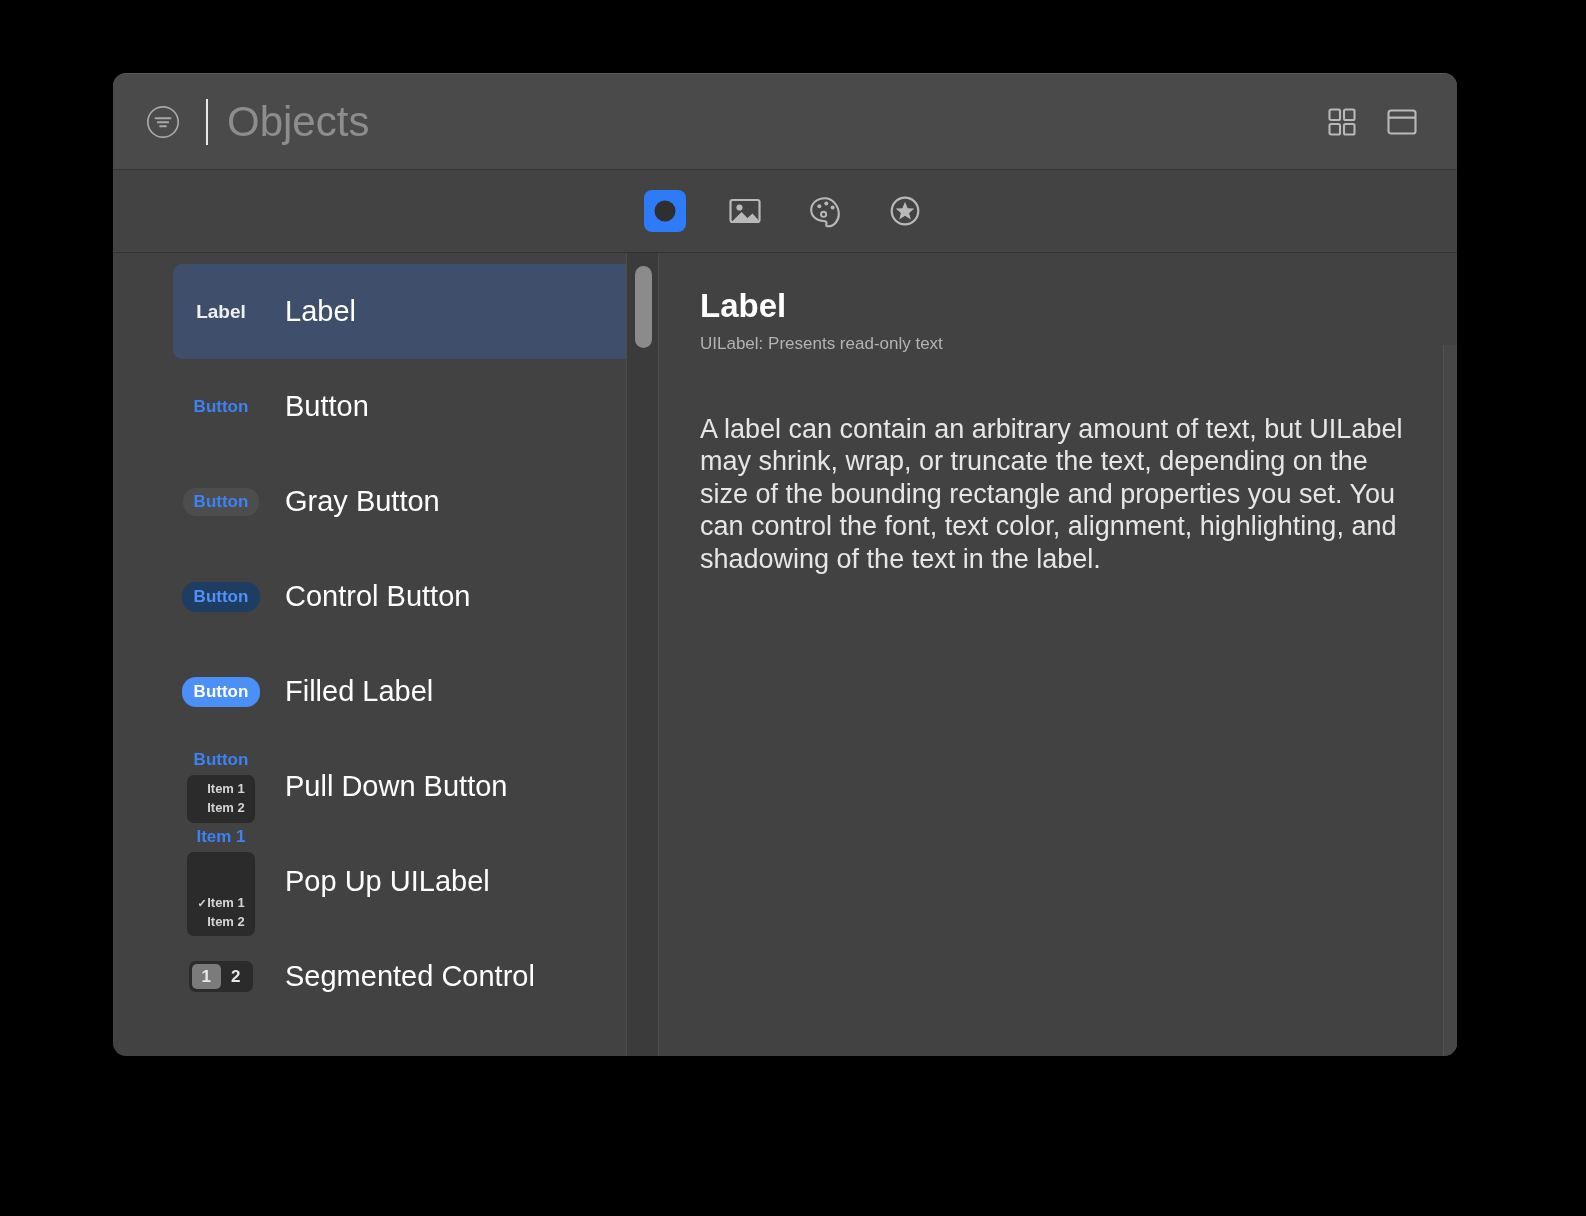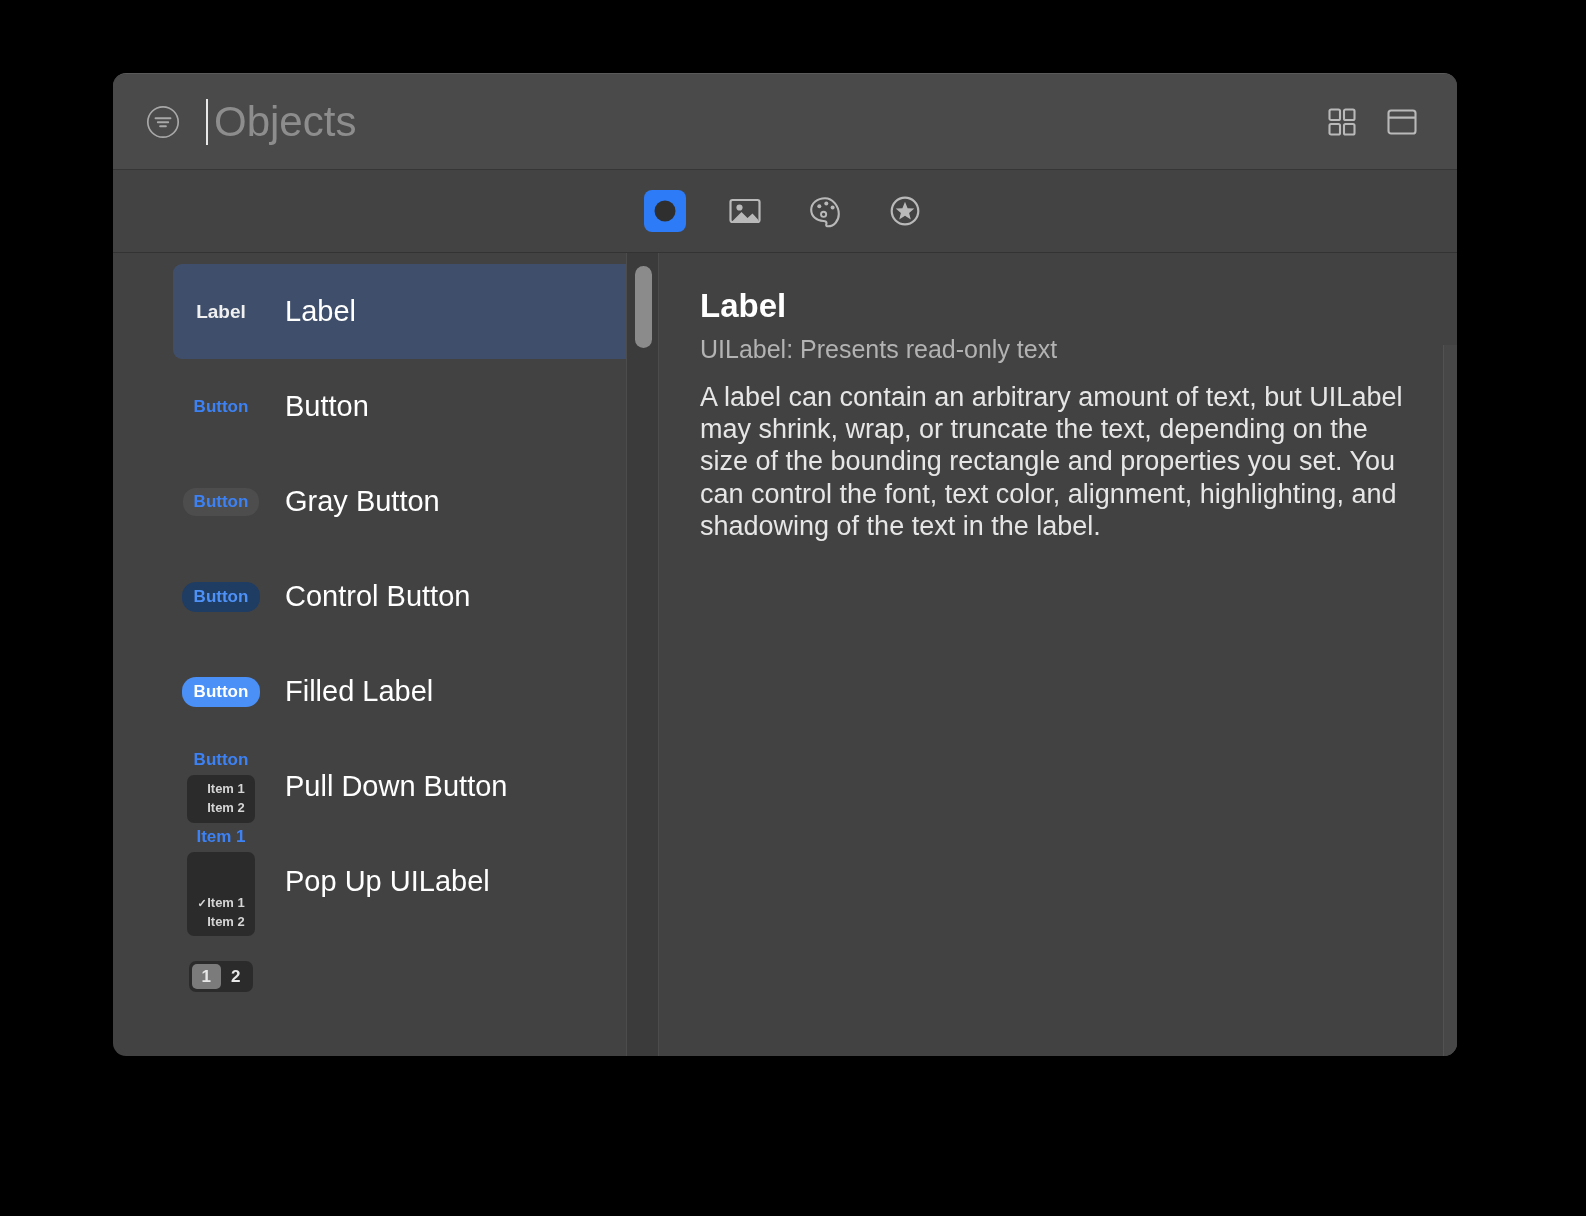--- a/index.html
+++ b/index.html
@@ -56,21 +56,21 @@
     width: 2px;
     height: 46px;
     background: #e8e8e8;
     flex: 0 0 auto;
   }
   #filter-placeholder {
     font-size: 42px;
     color: #8d8d8d;
     letter-spacing: 0px;
     line-height: 1;
-    padding-left: 6px;
+    padding-left: 19px;
     white-space: nowrap;
   }
   #header-actions {
     display: flex;
     align-items: center;
     gap: 26px;
     margin-right: 38px;
     flex: 0 0 auto;
   }
   .header-btn {
@@ -257,30 +257,30 @@
     box-sizing: border-box;
     overflow: hidden;
   }
   #detail-title {
     font-size: 33px;
     font-weight: bold;
     color: #ffffff;
     line-height: 1.2;
   }
   #detail-subtitle {
-    font-size: 25px;
+    font-size: 17px;
     color: #b3b3b3;
     margin-top: 8px;
     line-height: 1.2;
   }
   #detail-body {
     font-size: 27px;
     color: #e6e6e6;
     line-height: 1.20;
-    margin-top: 17px;
+    margin-top: 59px;
     max-width: 725px;
   }
   #detail-edge {
     position: absolute;
     top: 92px;
     right: 0;
     bottom: 0;
     width: 14px;
     background: #474747;
     border-left: 1px solid #525252;
@@ -430,20 +430,21 @@
           <span class="row-title">Pop Up UILabel</span>
         </div>
 
         <div class="list-row">
           <span class="row-preview">
             <span class="pv-segmented">
               <span class="pv-seg on">1</span>
               <span class="pv-seg">2</span>
             </span>
           </span>
+          <span class="row-title">Segmented Control</span>
         </div>
 
       </div>
 
       <div id="list-scroll-track">
         <div id="list-scroll-thumb"></div>
       </div>
     </div>
 
     <div id="detail-pane">

